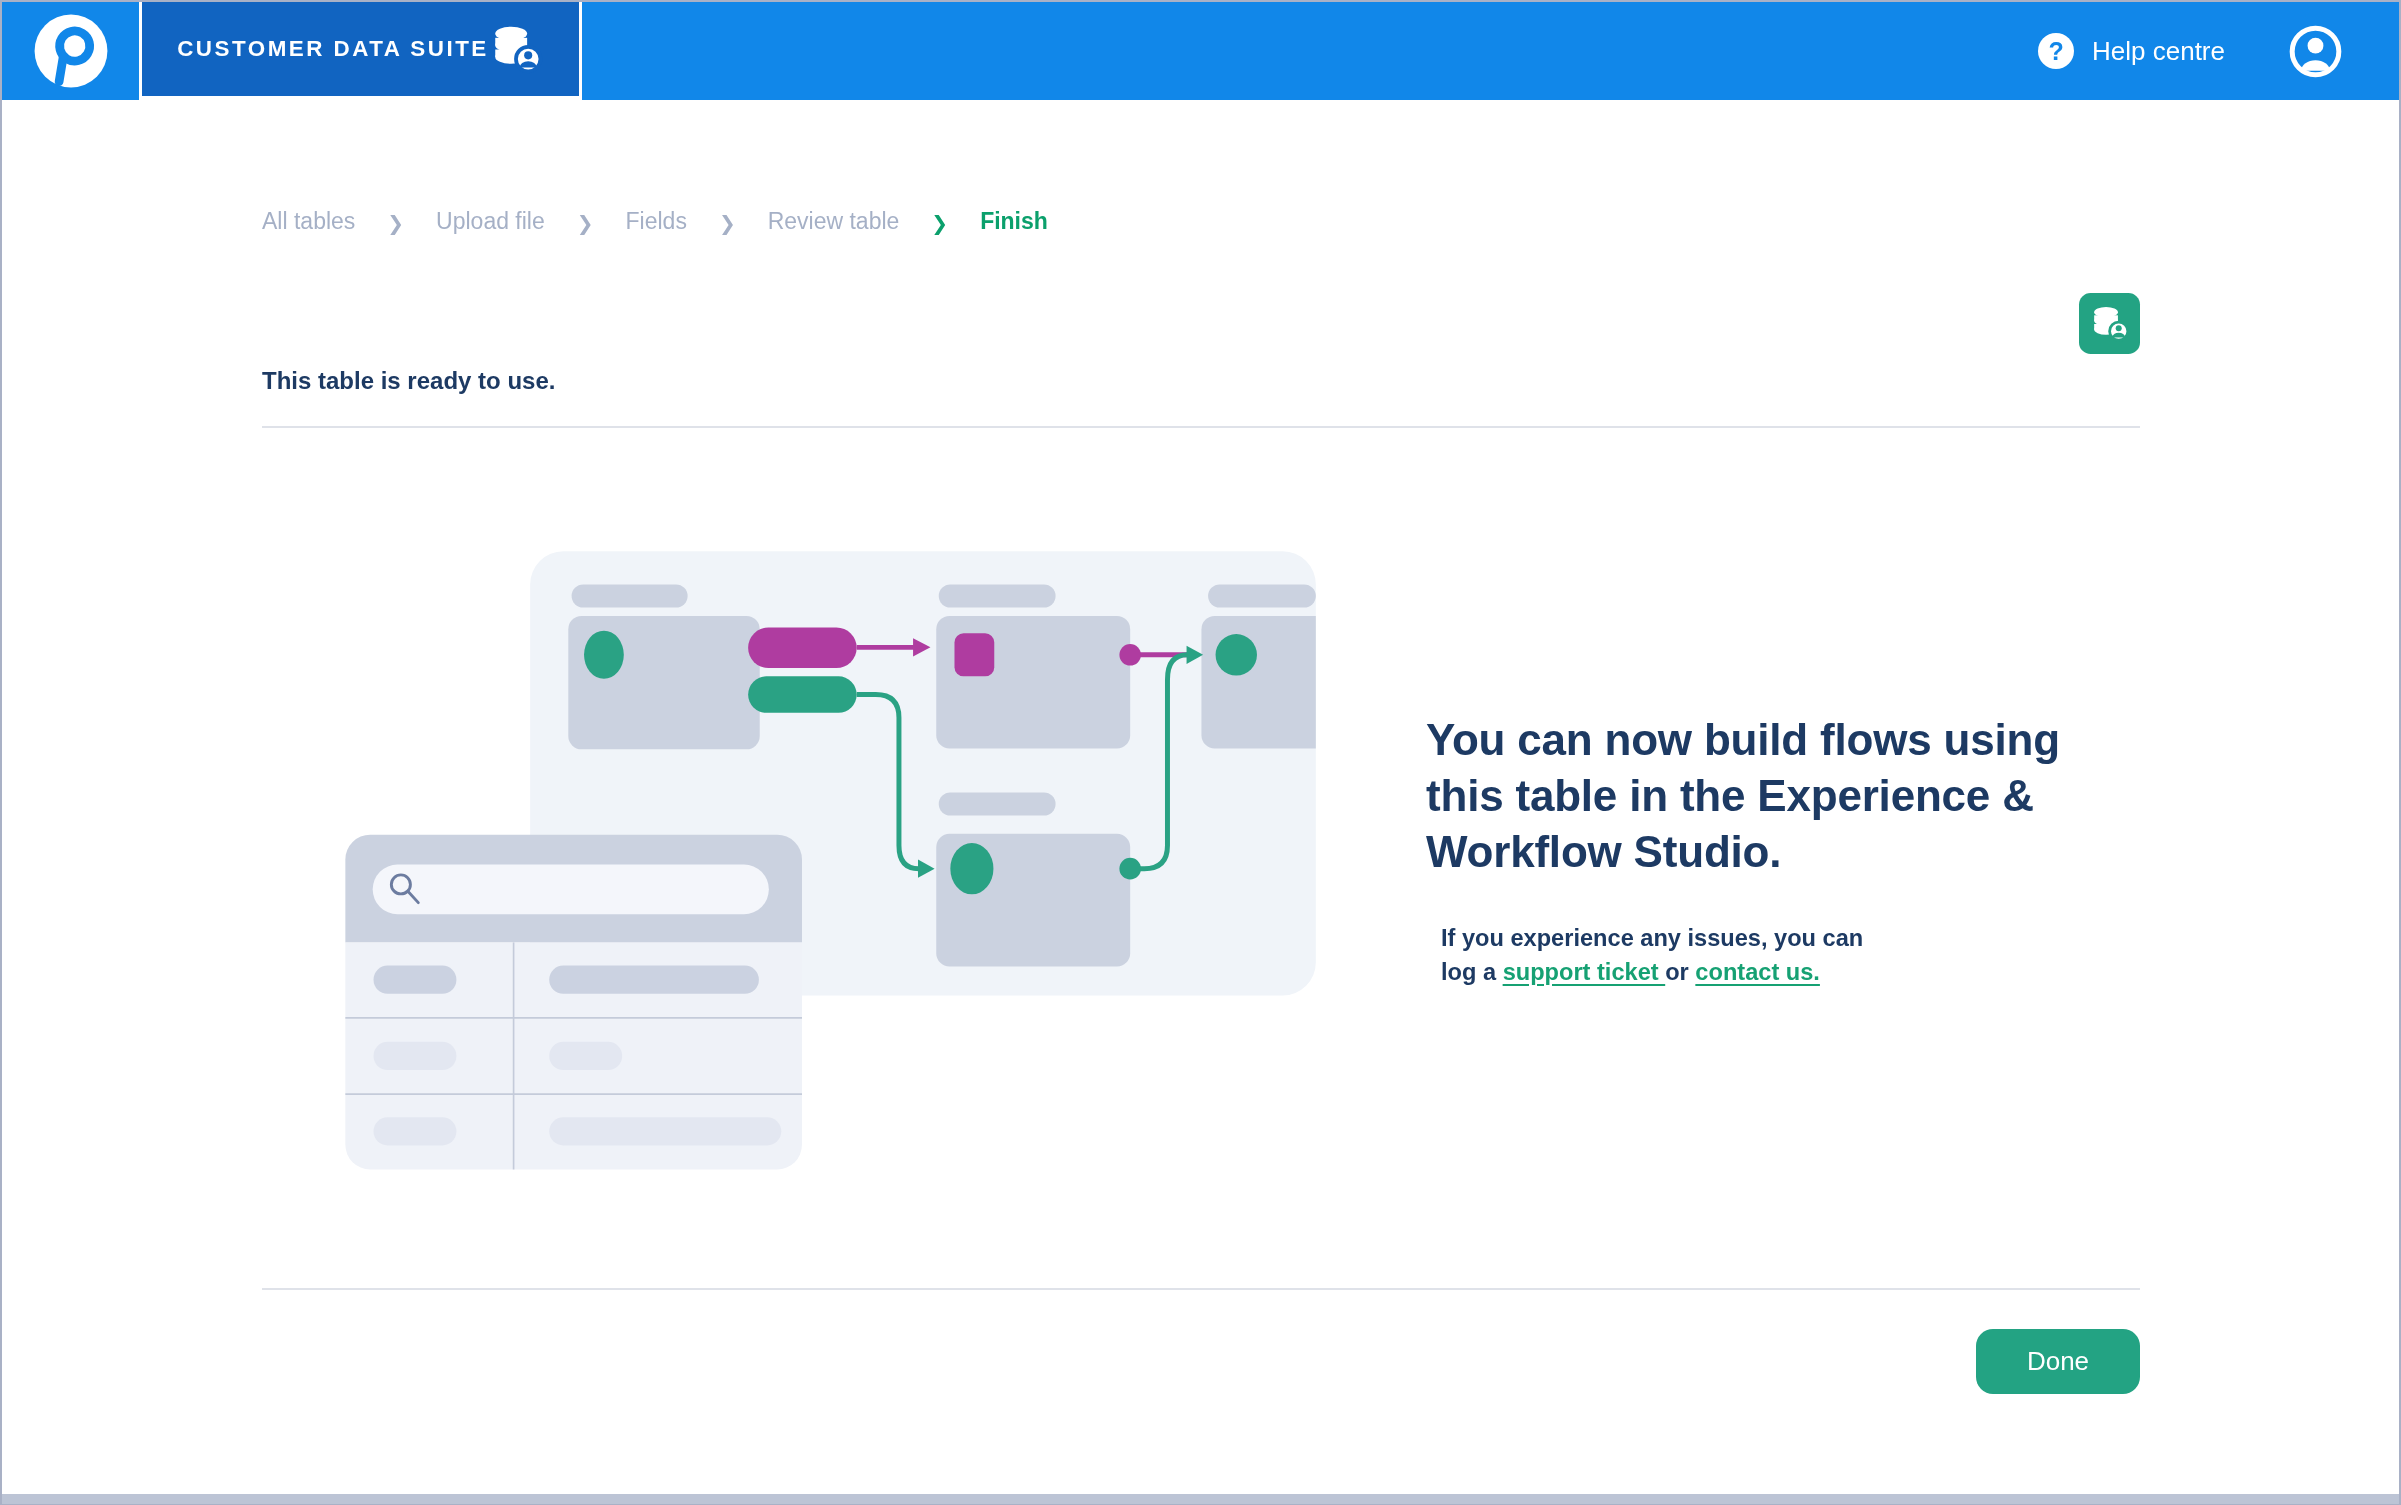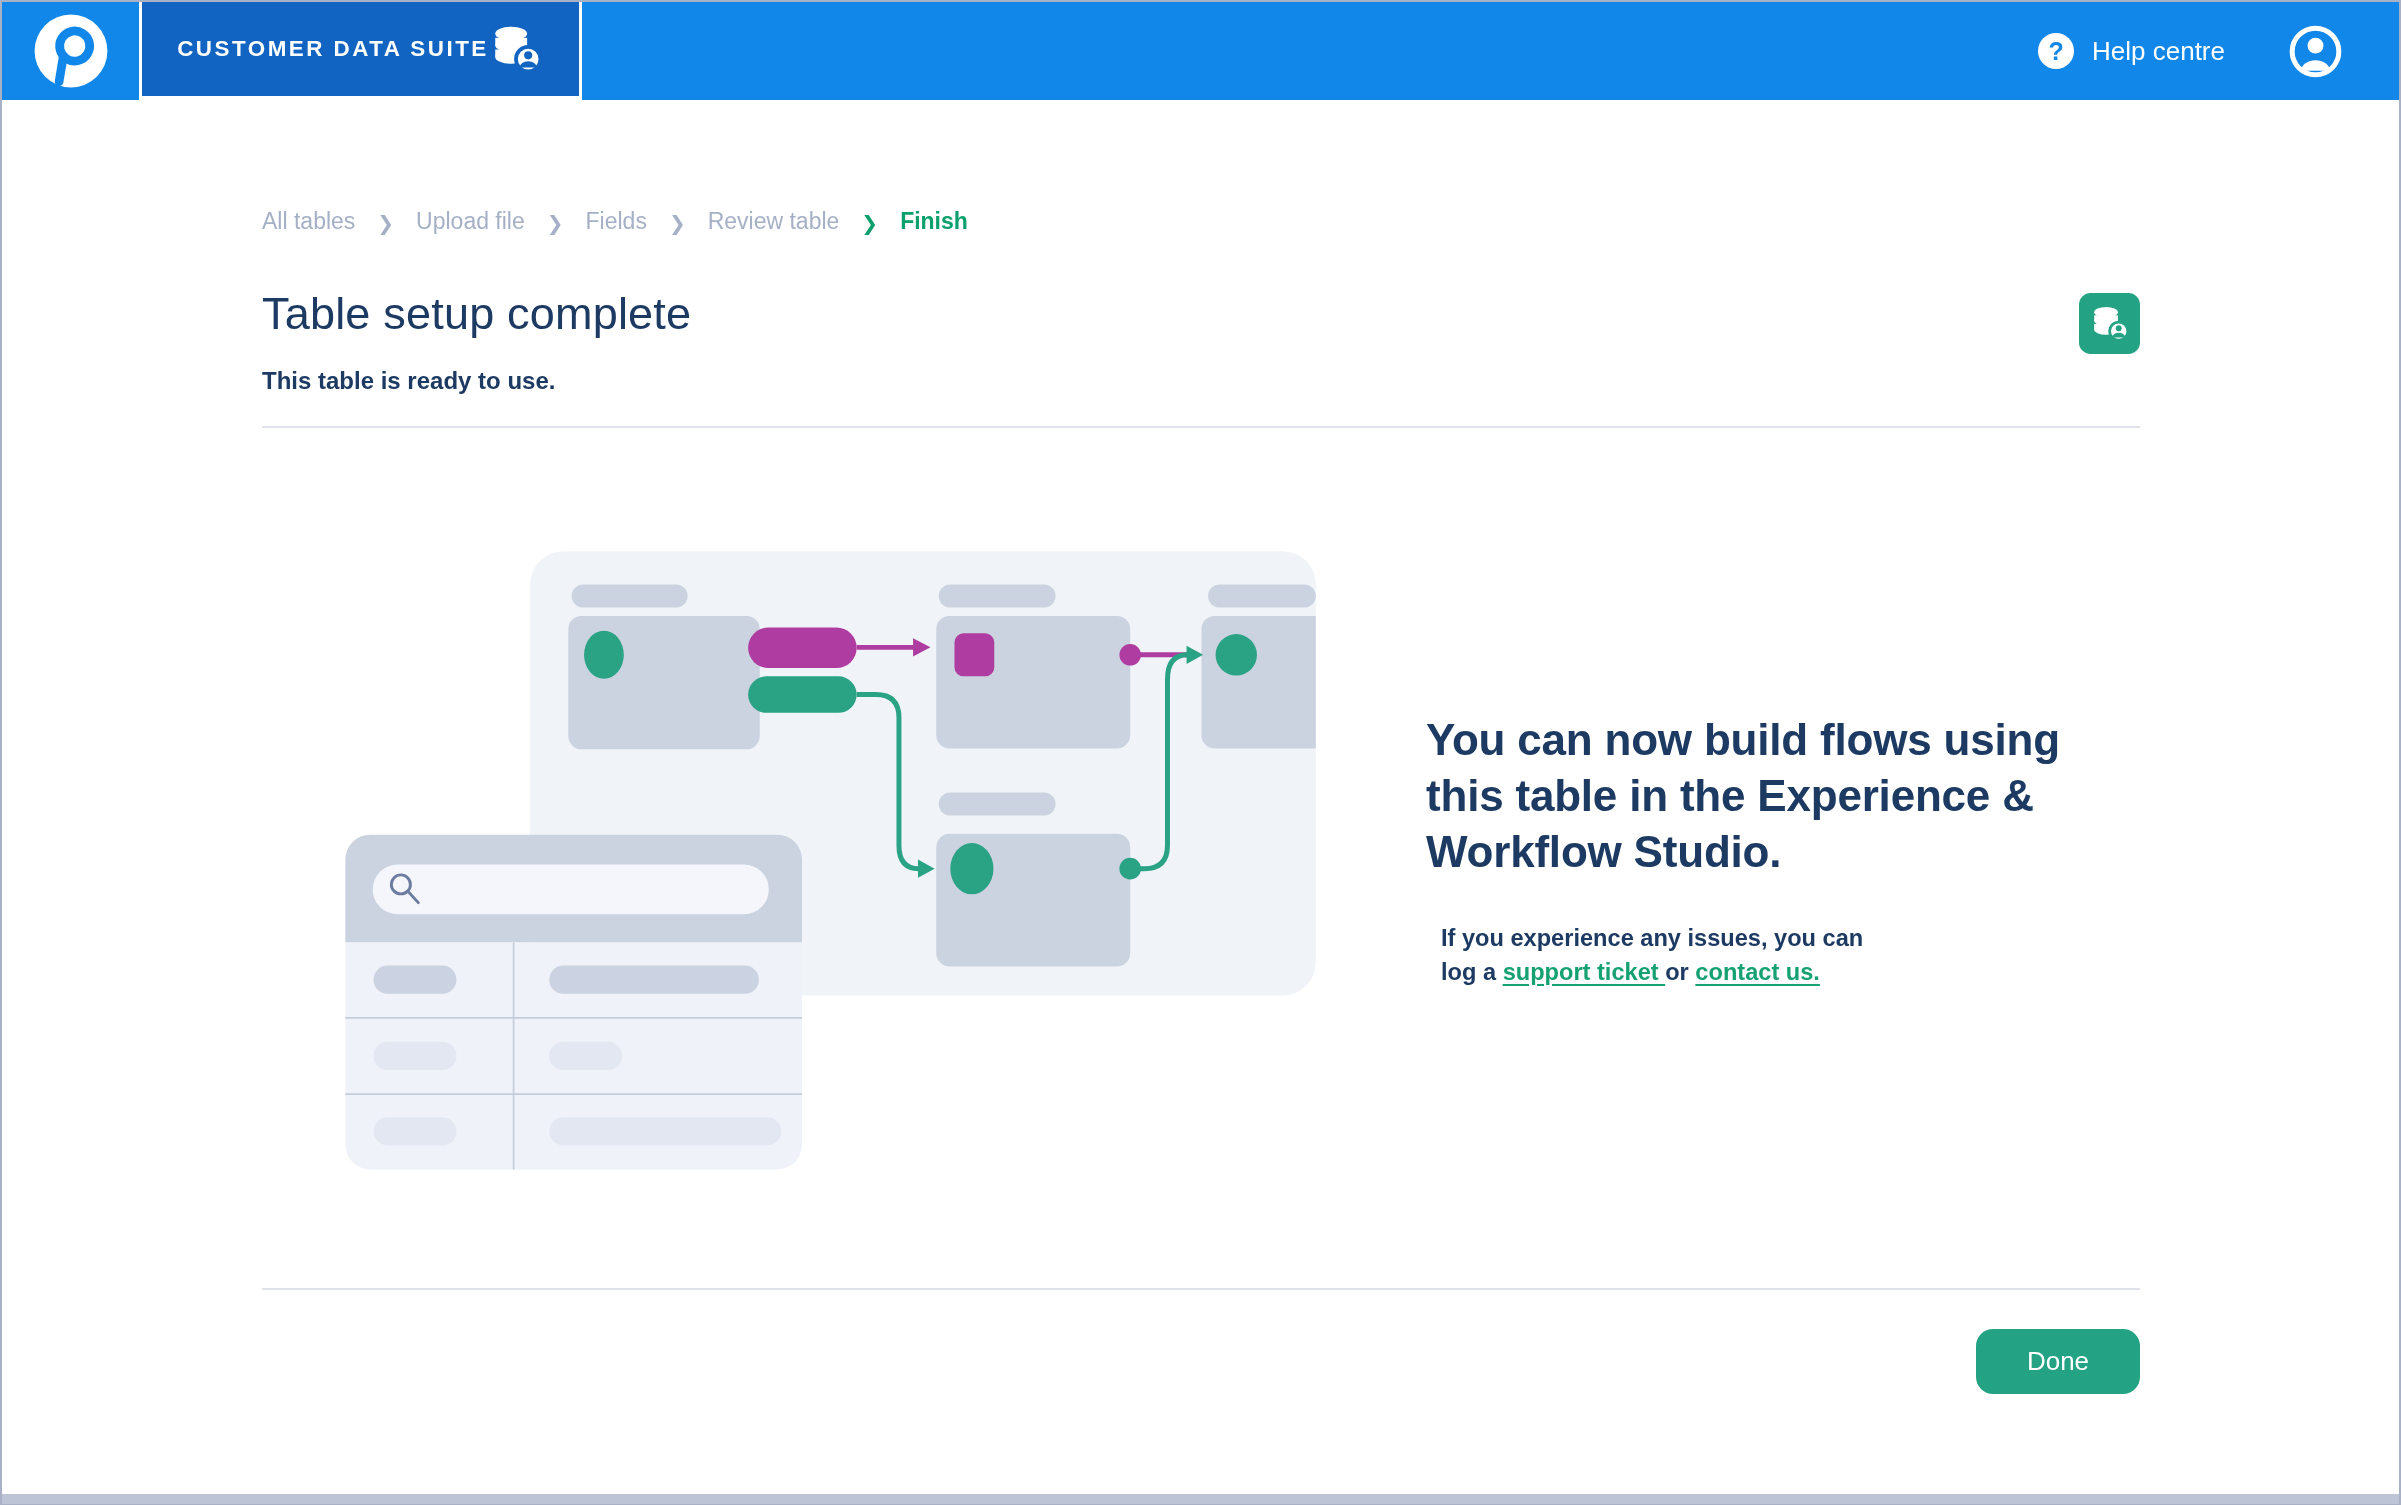--- a/index.html
+++ b/index.html
@@ -20,21 +20,21 @@
     border-bottom:4.1px solid #fff;display:flex;align-items:center;justify-content:center;
   }
   .brand-title{color:#fff;font-size:22.4px;font-weight:700;letter-spacing:2.5px;white-space:nowrap;}
   .topbar-right{margin-left:auto;display:flex;align-items:center;}
   .help-group{display:flex;align-items:center;gap:18px;cursor:pointer;}
   .help-circle{width:36px;height:36px;border-radius:50%;background:#ffffff;display:flex;align-items:center;justify-content:center;}
   .help-circle span{color:#1187e9;font-size:25px;font-weight:700;line-height:1;}
   .help-label{color:#ffffff;font-size:26px;}
   .avatar-wrap{margin-left:63px;margin-right:56px;width:55px;height:55px;cursor:pointer;}
   
-  .breadcrumb{position:absolute;left:260px;top:206px;display:flex;align-items:center;gap:22px;font-size:23px;color:#a5b0c6;}
+  .breadcrumb{position:absolute;left:260px;top:206px;display:flex;align-items:center;gap:32px;font-size:23px;color:#a5b0c6;}
   .crumb{cursor:pointer;}
   .crumb-sep{font-size:20px;color:#a5b0c6;transform:translateY(0.8px);}
   .crumb-sep.green{color:#0ba06c;}
   .crumb-current{color:#0ba06c;font-weight:700;}
   
   .page-title{position:absolute;left:260px;top:286px;font-size:45px;color:#1d3a63;letter-spacing:0.2px;}
   .page-subtitle{position:absolute;left:260px;top:365px;font-size:24px;color:#1d3a63;font-weight:bold;}
   .divider{position:absolute;left:260px;right:259px;height:1.7px;background:#dfe2e9;}
   .divider.d1{top:424px;}
   .divider.d2{top:1286px;}
@@ -114,21 +114,20 @@
     <span class="crumb-sep">❯</span>
     <span class="crumb">Upload file</span>
     <span class="crumb-sep">❯</span>
     <span class="crumb">Fields</span>
     <span class="crumb-sep">❯</span>
     <span class="crumb">Review table</span>
     <span class="crumb-sep green">❯</span>
     <span class="crumb-current">Finish</span>
   </div>
 
-  <div class="page-title">Table setup complete</div>
   <div class="page-subtitle">This table is ready to use.</div>
   <div class="divider d1"></div>
 
   <div class="table-icon-box">
     <svg width="38" height="38" viewBox="0 0 48 48">
       <ellipse cx="19" cy="9" rx="15" ry="6.5" fill="#fff"></ellipse>
       <rect x="4" y="13" width="30" height="7" fill="#fff"></rect>
       <ellipse cx="19" cy="20" rx="15" ry="6.5" fill="#fff"></ellipse>
       <rect x="4" y="24" width="30" height="7" fill="#fff"></rect>
       <ellipse cx="19" cy="31" rx="15" ry="6.5" fill="#fff"></ellipse>

